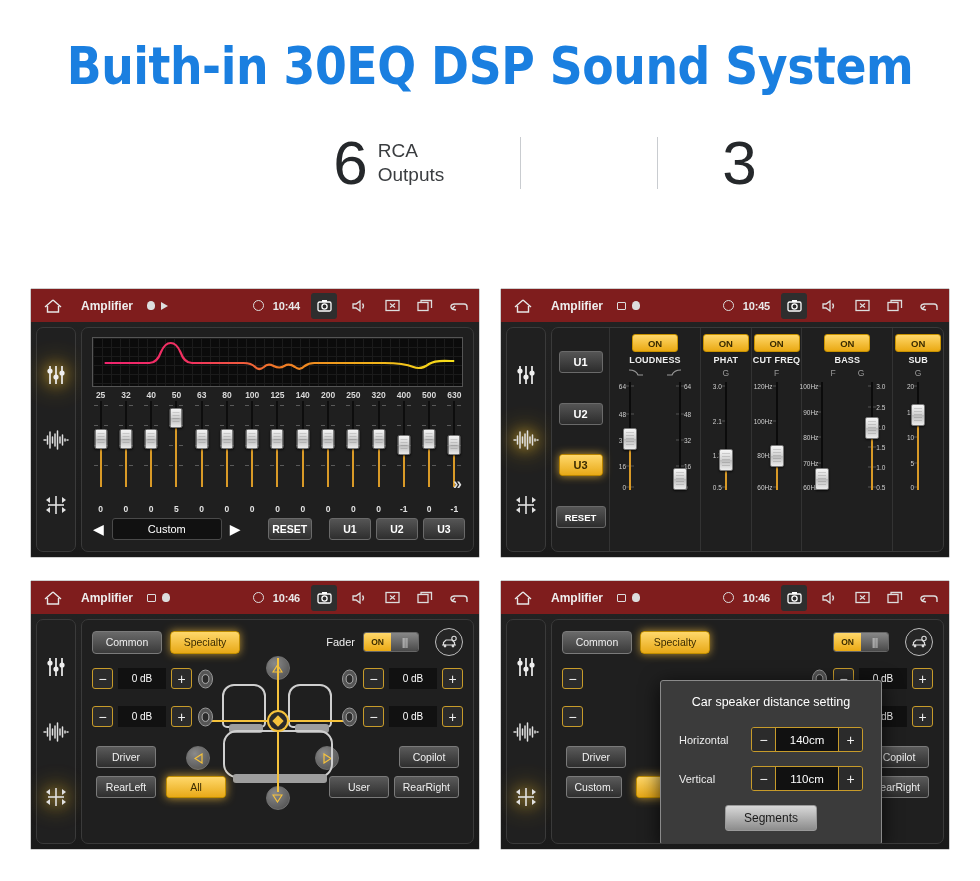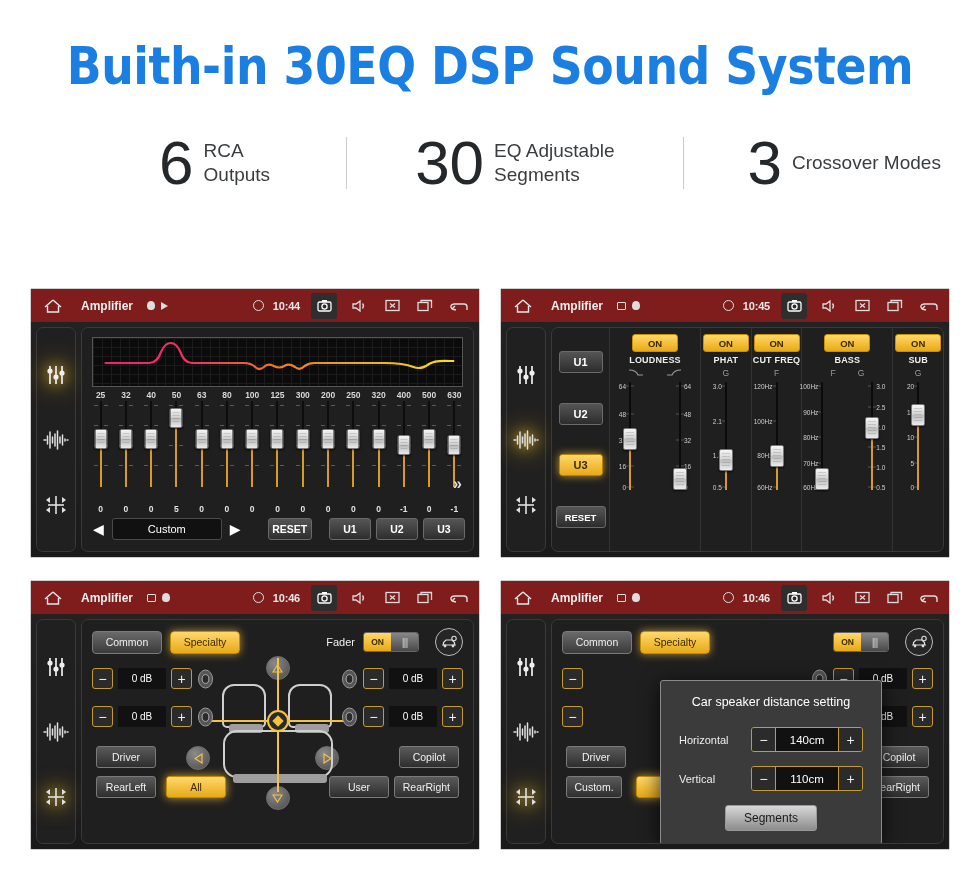--- a/index.html
+++ b/index.html
@@ -294,34 +294,26 @@
   <div class="stat">
     <div class="stat-num">6</div>
     <div class="stat-text">
       <div>RCA</div>
       <div>Outputs</div>
     </div>
   </div>
   <div class="sp-b"></div>
   <div class="stat-divider"></div>
   <div class="sp-c"></div>
-  <div class="stat">
-    <div class="stat-num">30</div>
-    <div class="stat-text">
-      <div>EQ Adjustable</div>
-      <div>Segments</div>
-    </div>
-  </div>
   <div class="sp-c"></div>
   <div class="stat-divider"></div>
   <div class="sp-d"></div>
   <div class="stat">
     <div class="stat-num">3</div>
     <div class="stat-text">
-      <div>Crossover Modes</div>
     </div>
   </div>
 </div>
 
 <div class="panels">
 
   <div class="panel-row">
 
     <div class="device">
       <div class="statusbar">
@@ -436,21 +428,21 @@
 
           <div class="eq-labels">
             <span>25</span>
             <span>32</span>
             <span>40</span>
             <span>50</span>
             <span>63</span>
             <span>80</span>
             <span>100</span>
             <span>125</span>
-            <span>300</span>
+            <span>140</span>
             <span>200</span>
             <span>250</span>
             <span>320</span>
             <span>400</span>
             <span>500</span>
             <span>630</span>
           </div>
 
           <div class="sliders-row">
             <div class="slider-col">

